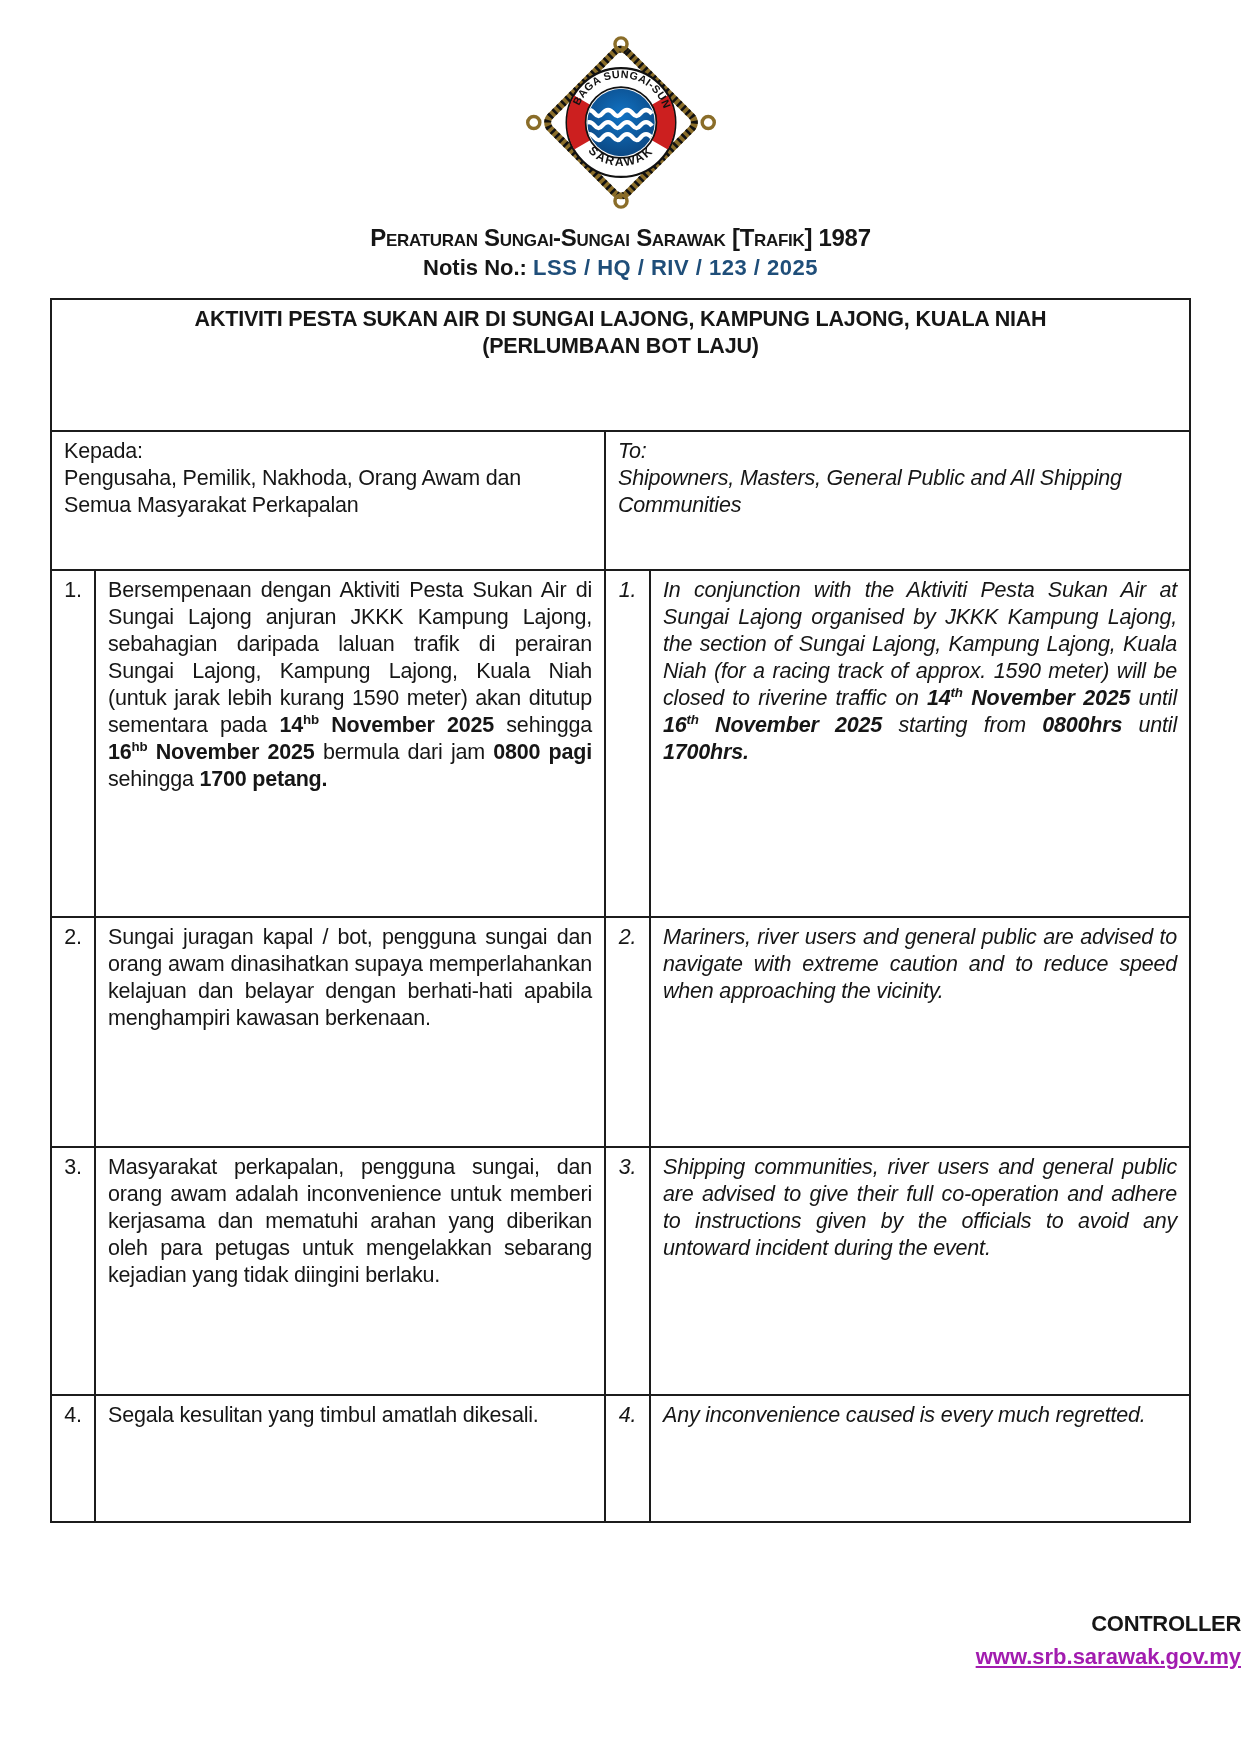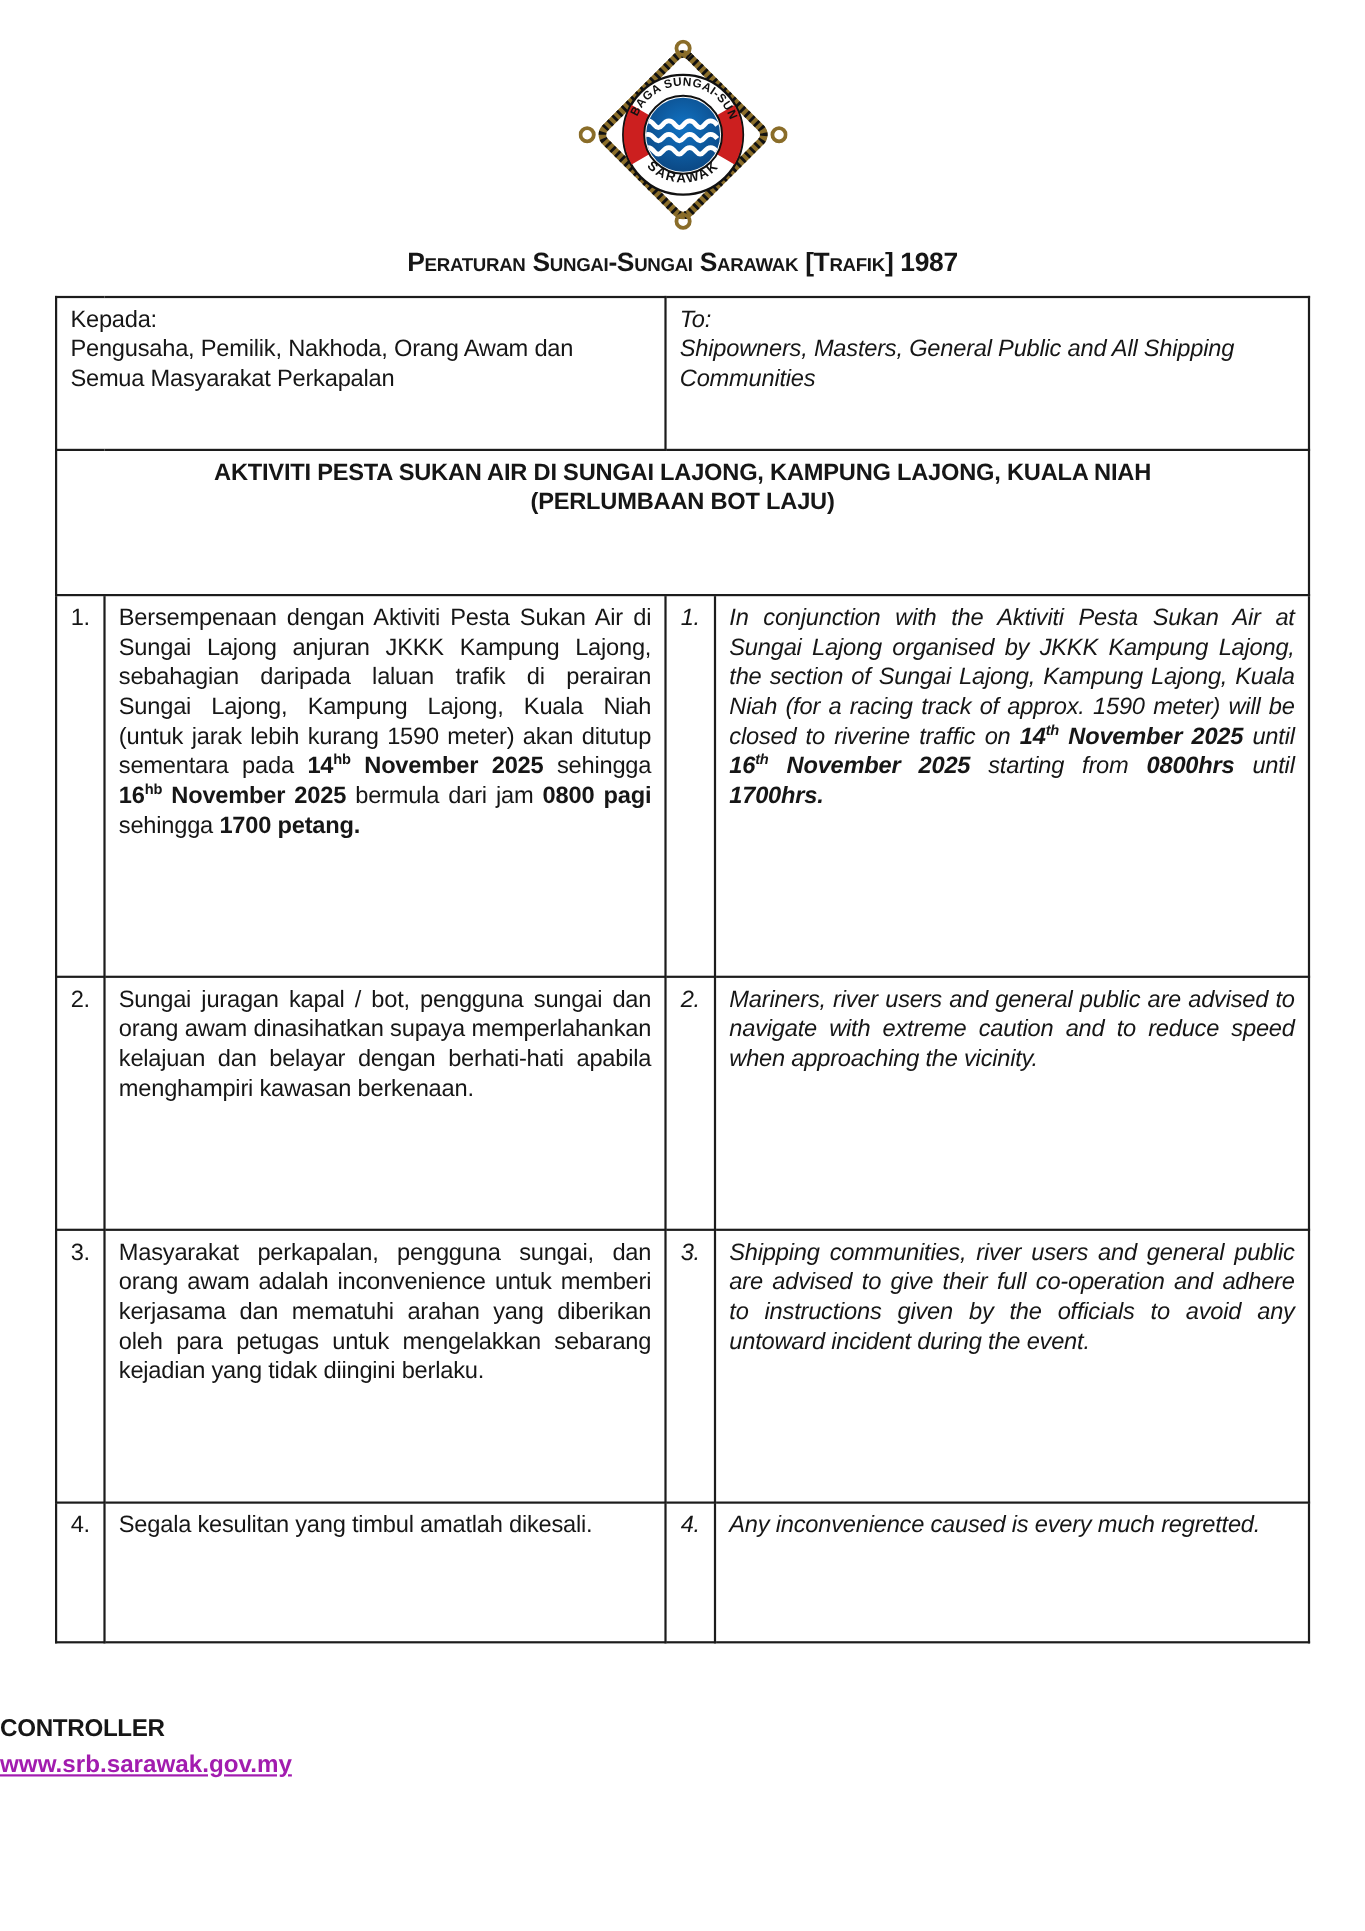--- a/index.html
+++ b/index.html
@@ -37,21 +37,21 @@
   td.body-cell{
     text-align:justify;padding:30px 13px 10px 13px;line-height:34px;font-size:21.5px;
   }
   tr.r1 td{height:333px;}
   tr.r2 td{height:216px;}
   tr.r3 td{height:234px;}
   tr.r4 td{height:113px;}
   .b{font-weight:bold;}
   sup{font-size:0.62em;line-height:0;vertical-align:super;font-weight:inherit;}
   
-  .footer{text-align:left;margin-top:60px;}
+  .footer{text-align:right;margin-top:84px;}
   .footer div{font-size:22px;line-height:33px;}
   .f-controller{font-weight:bold;letter-spacing:-0.3px;}
   .f-link{font-weight:bold;text-decoration:underline;cursor:pointer;}
 </style>
 </head>
 <body>
 
 <div class="page">
 
   <div class="logo-wrap">
@@ -97,46 +97,47 @@
         <textPath href="#arcTop" startOffset="50%" text-anchor="middle">LEMBAGA SUNGAI-SUNGAI</textPath>
       </text>
       <text font-family="Liberation Sans, DejaVu Sans, sans-serif" font-size="14" font-weight="bold" fill="#111111" letter-spacing="2">
         <textPath href="#arcBot" startOffset="50%" text-anchor="middle">SARAWAK</textPath>
       </text>
     </svg>
   </div>
 
   <div class="hdr">
     <div class="hdr-sub">Peraturan Sungai-Sungai Sarawak [Trafik] 1987</div>
+    <div class="hdr-notice"><span>Notis No.: </span><span class="notice-value" style="color:#1F4E79;">LSS / HQ / RIV / 123 / 2025</span></div>
   </div>
 
   <table class="notice">
     <colgroup>
         <col style="width:44px">
         <col style="width:510px">
         <col style="width:45px">
         <col>
       </colgroup>
 
     <tbody>
         <tr>
+      <td class="subject" colspan="4">
+        <div>AKTIVITI PESTA SUKAN AIR DI SUNGAI LAJONG, KAMPUNG LAJONG, KUALA NIAH</div>
+        <div>(PERLUMBAAN BOT LAJU)</div>
+      </td>
+    </tr>
+
+    <tr>
       <td class="addr" colspan="2">
         <div class="addr-label">Kepada:</div>
         <div>Pengusaha, Pemilik, Nakhoda, Orang Awam dan Semua Masyarakat Perkapalan</div>
       </td>
       <td class="addr en" colspan="2">
         <div>To:</div>
         <div>Shipowners, Masters, General Public and All Shipping Communities</div>
-      </td>
-    </tr>
-
-    <tr>
-      <td class="subject" colspan="4">
-        <div>AKTIVITI PESTA SUKAN AIR DI SUNGAI LAJONG, KAMPUNG LAJONG, KUALA NIAH</div>
-        <div>(PERLUMBAAN BOT LAJU)</div>
       </td>
     </tr>
 
     <tr class="r1">
       <td class="num">1.</td>
       <td class="body-cell"><span>Bersempenaan dengan Aktiviti Pesta Sukan Air di Sungai Lajong anjuran JKKK Kampung Lajong, sebahagian daripada laluan trafik di perairan Sungai Lajong, Kampung Lajong, Kuala Niah (untuk jarak lebih kurang 1590 meter) akan ditutup sementara pada </span><span class="b">14</span><sup class="b">hb</sup><span class="b"> November 2025</span><span> sehingga </span><span class="b">16</span><sup class="b">hb</sup><span class="b"> November 2025</span><span> bermula dari jam </span><span class="b">0800 pagi</span><span> sehingga </span><span class="b">1700 petang.</span></td>
       <td class="num en">1.</td>
       <td class="body-cell en"><span>In conjunction with the Aktiviti Pesta Sukan Air at Sungai Lajong organised by JKKK Kampung Lajong, the section of Sungai Lajong, Kampung Lajong, Kuala Niah (for a racing track of approx. 1590 meter) will be closed to riverine traffic on </span><span class="b">14</span><sup class="b">th</sup><span class="b"> November 2025</span><span> until </span><span class="b">16</span><sup class="b">th</sup><span class="b"> November 2025</span><span> starting from </span><span class="b">0800hrs</span><span> until </span><span class="b">1700hrs.</span></td>
     </tr>
 

